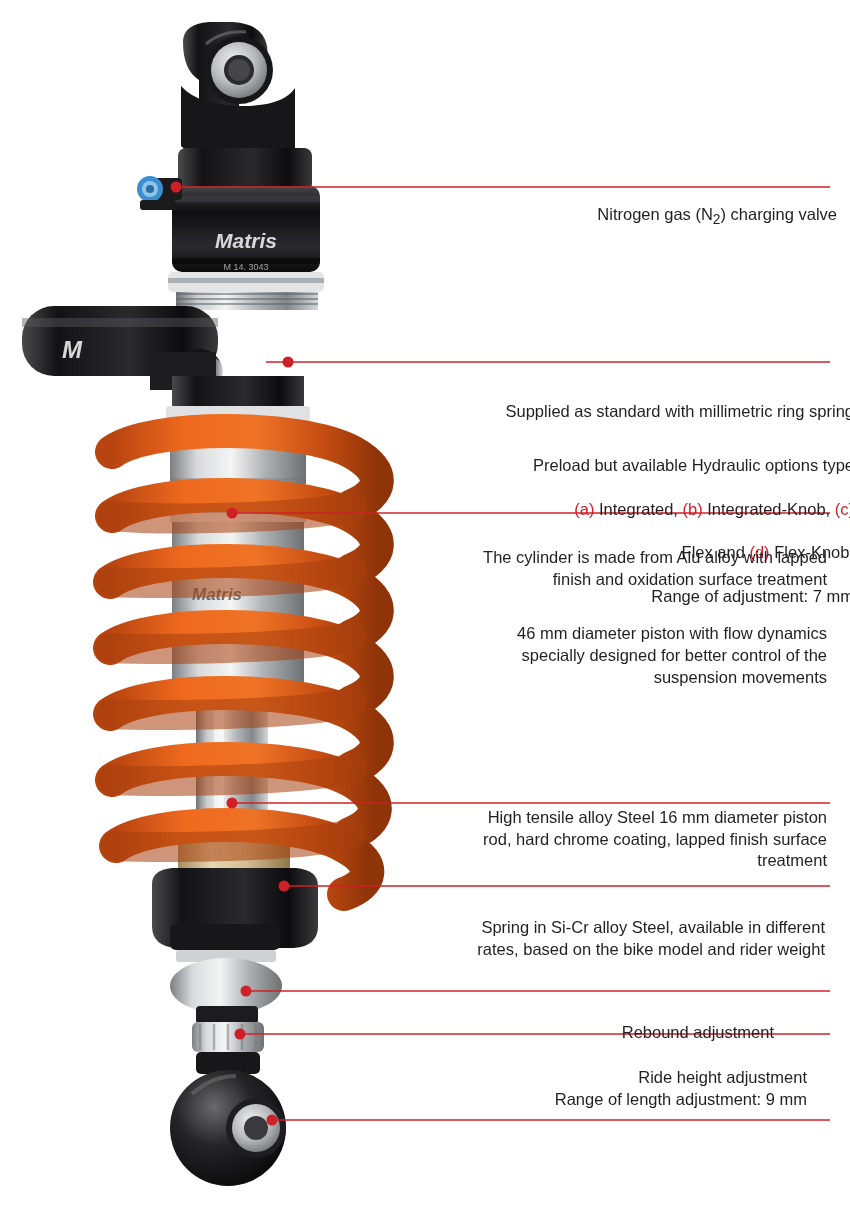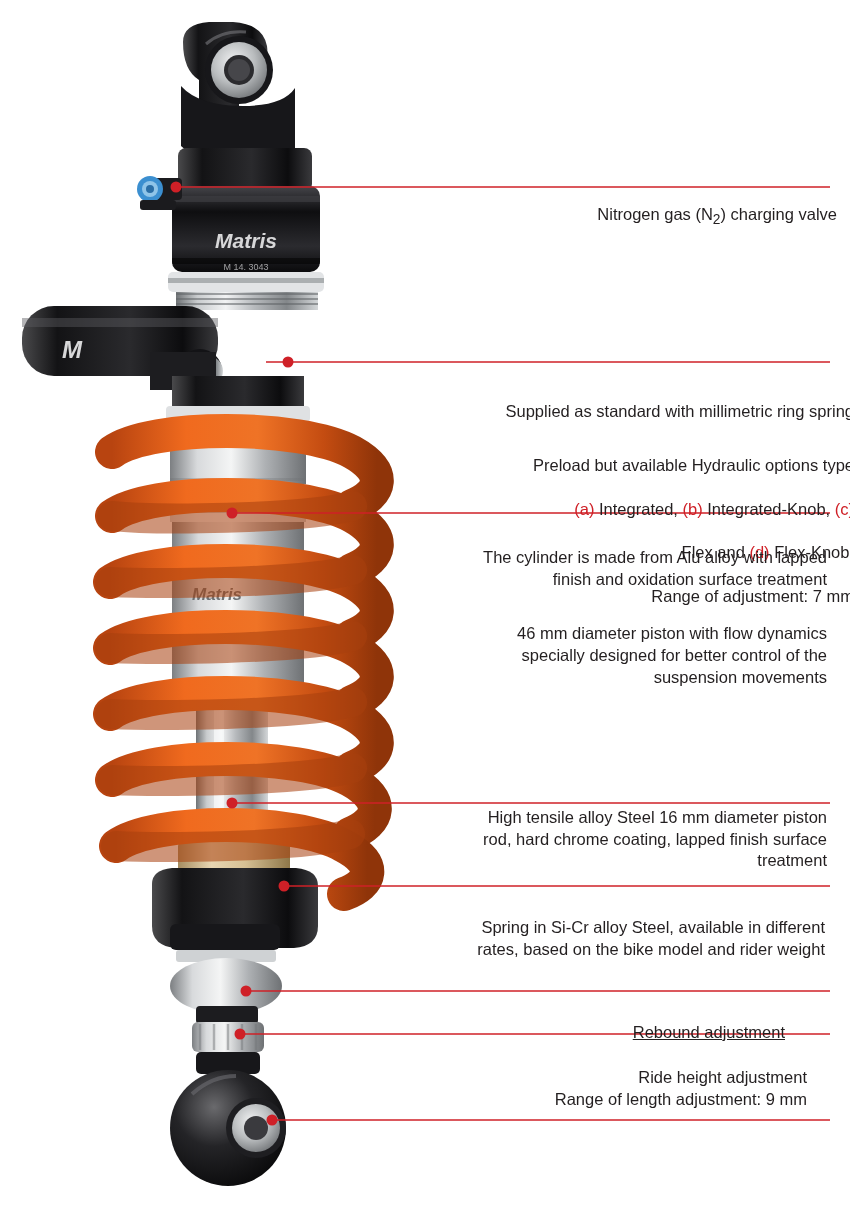--- a/index.html
+++ b/index.html
@@ -295,21 +295,21 @@
     <p>High tensile alloy Steel 16 mm diameter piston
 rod, hard chrome coating, lapped finish surface
 treatment</p>
   </div>
 
   <div class="callout" style="left:432px; top:895px; width:385px;margin-left:8px;">
     <p>Spring in Si-Cr alloy Steel, available in different
 rates, based on the bike model and rider weight</p>
   </div>
 
-  <div class="callout" style="left:445px; top:1000px; width:340px;text-decoration:underline;">
+  <div class="callout" style="left:434px; top:1000px; width:340px;">
     <p>Rebound adjustment</p>
   </div>
 
   <div class="callout" style="left:447px; top:1045px; width:360px;">
     <p>Ride height adjustment
 Range of length adjustment: 9 mm</p>
   </div>
 
 
 </div>

